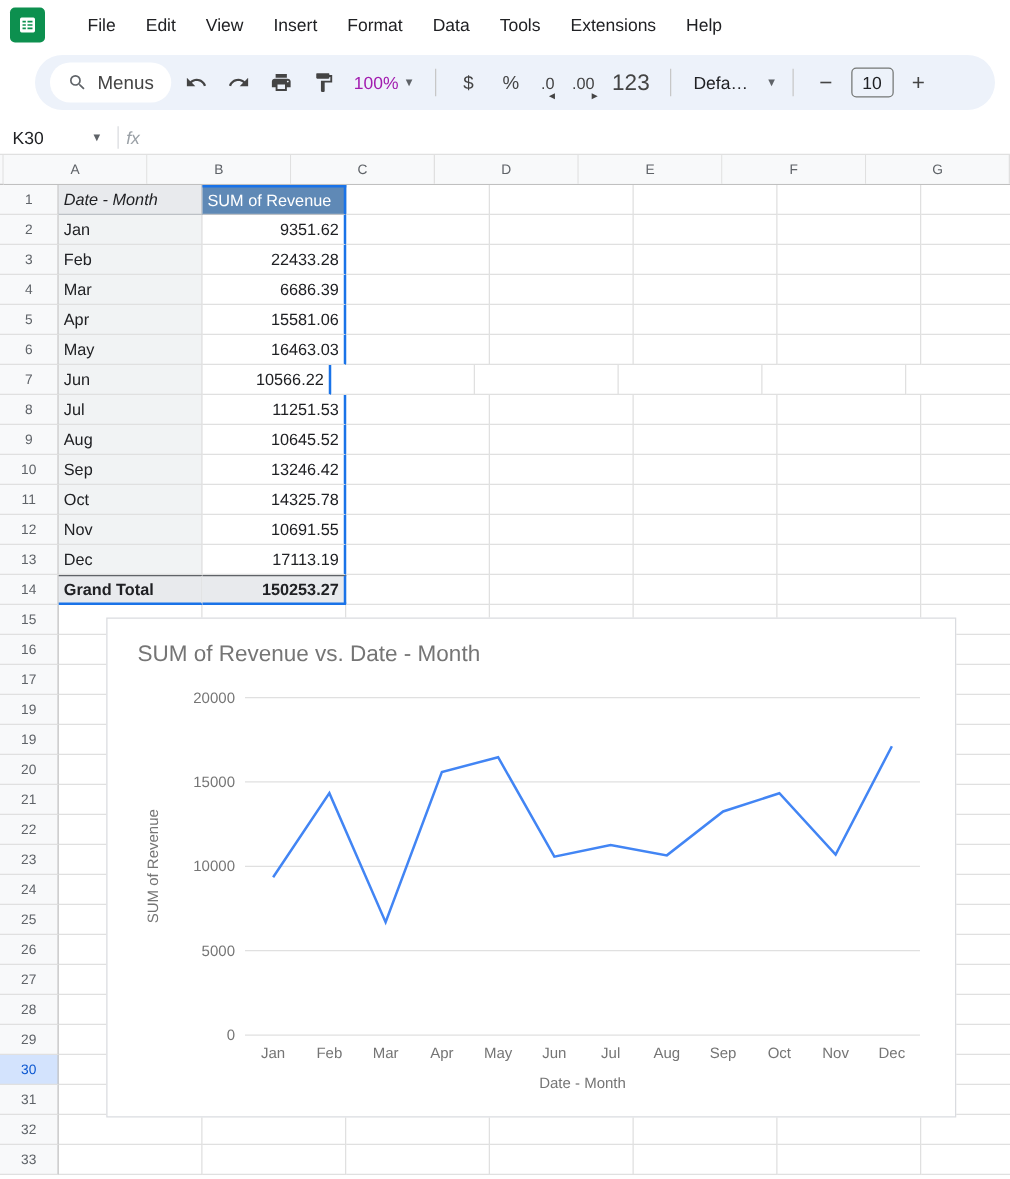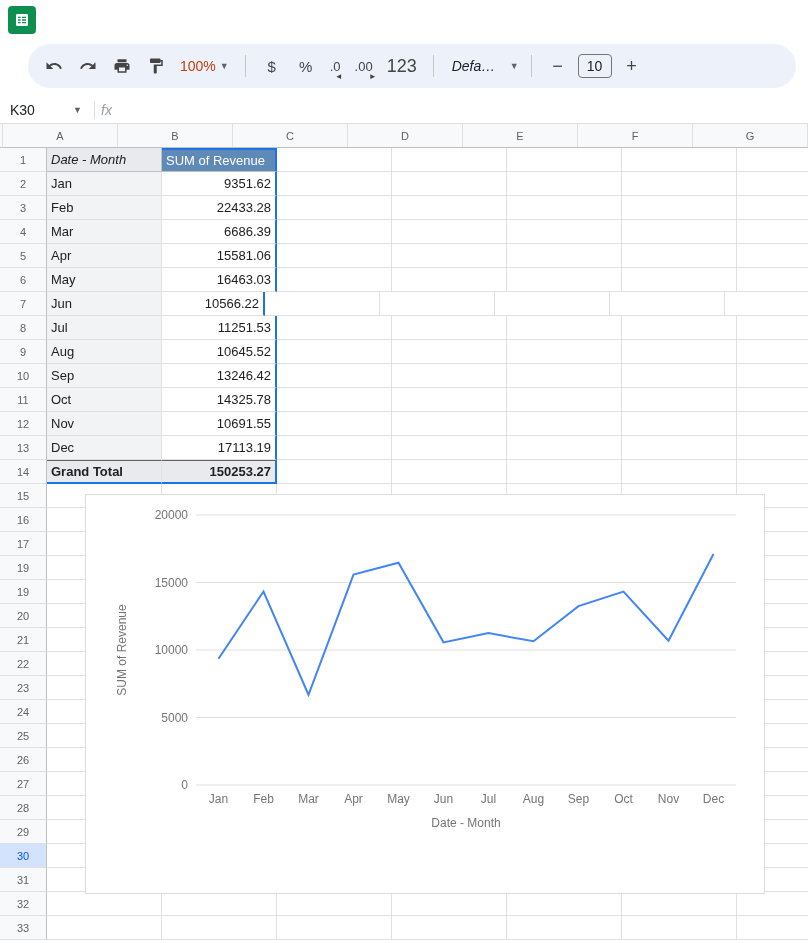--- a/index.html
+++ b/index.html
@@ -9,23 +9,23 @@
     .menubar { display: flex; align-items: center; height: 40px; padding: 0 8px; gap: 2px; }
     .logo { width: 28px; height: 28px; background: #0d904f; border-radius: 4px; display: flex; align-items: center; justify-content: center; margin-right: 20px; }
     .logo svg { fill: white; }
     .menu-item { padding: 6px 12px; font-size: 14px; color: #202124; cursor: pointer; border-radius: 4px; }
     
     
     .toolbar { display: flex; align-items: center; height: 44px; padding: 0 12px; gap: 6px; background: #edf2fa; border-radius: 24px; margin: 4px 12px 8px 28px; }
     .search-pill { display: flex; align-items: center; background: #fff; border-radius: 18px; padding: 6px 14px; gap: 8px; height: 32px; }
     .tool-btn { width: 28px; height: 28px; display: flex; align-items: center; justify-content: center; cursor: pointer; border-radius: 4px; color: #444; }
     .zoom-group { display: flex; align-items: center; gap: 4px; padding: 0 4px; }
-    .zoom-text { font-size: 14px; color: #c2410c; }
+    .zoom-text { font-size: 14px; color: #a21caf; }
     .divider { width: 1px; height: 22px; background: #c7c7c7; margin: 0 6px; }
-    .font-group { display: flex; align-items: center; gap: 4px; font-style: italic; }
+    .font-group { display: flex; align-items: center; gap: 4px; }
     .font-name { font-size: 14px; color: #202124; padding: 0 6px; max-width: 60px; overflow: hidden; text-overflow: ellipsis; white-space: nowrap; }
     .fontsize-box { border: 1px solid #747775; border-radius: 4px; width: 34px; height: 24px; display: flex; align-items: center; justify-content: center; font-size: 14px; }
     
     
     .formula-bar { display: flex; align-items: center; height: 28px; border-bottom: 1px solid #e0e0e0; padding: 0 4px; }
     .name-box { width: 84px; padding: 2px 6px; font-size: 14px; color: #202124; display: flex; align-items: center; justify-content: space-between; }
     .fx-divider { width: 1px; height: 18px; background: #dadce0; margin: 0 6px; }
     .fx-label { font-style: italic; color: #9aa0a6; font-size: 14px; margin-right: 6px; }
     .corner { width: 47px; height: 24px; background: #f8f9fa; border-right: 1px solid #e0e0e0; border-bottom: 1px solid #c0c0c0; }
     .col-headers { display: flex; height: 24px; border-bottom: 1px solid #c0c0c0; }
@@ -59,23 +59,40 @@
   </style>
 </head>
 <body>
 
 <div class="menubar">
   <div class="logo">
     <svg width="16" height="16" viewBox="0 0 24 24">
         <path d="M19 3H5a2 2 0 0 0-2 2v14a2 2 0 0 0 2 2h14a2 2 0 0 0 2-2V5a2 2 0 0 0-2-2zM10 17H6v-2h4v2zm0-4H6v-2h4v2zm0-4H6V7h4v2zm8 8h-6v-2h6v2zm0-4h-6v-2h6v2zm0-4h-6V7h6v2z"></path>
       </svg>
   </div>
+  <div id="menu-items" style="display:flex;">
+      <div class="menu-item">File</div>
+      <div class="menu-item">Edit</div>
+      <div class="menu-item">View</div>
+      <div class="menu-item">Insert</div>
+      <div class="menu-item">Format</div>
+      <div class="menu-item">Data</div>
+      <div class="menu-item">Tools</div>
+      <div class="menu-item">Extensions</div>
+      <div class="menu-item">Help</div>
+    </div>
 </div>
 
 <div class="toolbar">
+  <div class="search-pill">
+    <svg width="16" height="16" viewBox="0 0 24 24" fill="#5f6368">
+        <path d="M15.5 14h-.79l-.28-.27A6.471 6.471 0 0 0 16 9.5 6.5 6.5 0 1 0 9.5 16c1.61 0 3.09-.59 4.23-1.57l.27.28v.79l5 4.99L20.49 19l-4.99-5zm-6 0C7.01 14 5 11.99 5 9.5S7.01 5 9.5 5 14 7.01 14 9.5 11.99 14 9.5 14z"></path>
+      </svg>
+    <span style="font-size:15px;color:#444;">Menus</span>
+  </div>
   <div class="tool-btn">
       <svg width="18" height="18" viewBox="0 0 24 24" fill="#444">
         <path d="M12.5 8c-2.65 0-5.05.99-6.9 2.6L2 7v9h9l-3.62-3.62c1.39-1.16 3.16-1.88 5.12-1.88 3.54 0 6.55 2.31 7.6 5.5l2.37-.78C21.08 11.03 17.15 8 12.5 8z"></path>
       </svg>
     </div>
   <div class="tool-btn">
       <svg width="18" height="18" viewBox="0 0 24 24" fill="#444">
         <path d="M18.4 10.6C16.55 8.99 14.15 8 11.5 8c-4.65 0-8.58 3.03-9.96 7.22L3.9 16c1.05-3.19 4.05-5.5 7.6-5.5 1.95 0 3.73.72 5.12 1.88L13 16h9V7l-3.6 3.6z"></path>
       </svg>
     </div>
@@ -479,20 +496,21 @@
         <div class="cell-row">
           <div class="cell" style="width: 115px;"></div>
           <div class="cell" style="width: 115px;"></div>
           <div class="cell" style="width: 115px;"></div>
           <div class="cell" style="width: 115px;"></div>
           <div class="cell" style="width: 115px;"></div>
           <div class="cell" style="width: 115px;"></div>
           <div class="cell" style="width: 115px;"></div>
         </div>
         <div class="chart-box">
+          <div class="chart-title">SUM of Revenue vs. Date - Month</div>
           <svg width="680" height="350" class="chart-svg">
             <line x1="110" x2="650" y1="290" y2="290" class="grid-line"></line>
             <text x="102" y="294" text-anchor="end" class="axis-text">0</text>
             <line x1="110" x2="650" y1="222.5" y2="222.5" class="grid-line"></line>
             <text x="102" y="226.5" text-anchor="end" class="axis-text">5000</text>
             <line x1="110" x2="650" y1="155" y2="155" class="grid-line"></line>
             <text x="102" y="159" text-anchor="end" class="axis-text">10000</text>
             <line x1="110" x2="650" y1="87.5" y2="87.5" class="grid-line"></line>
             <text x="102" y="91.5" text-anchor="end" class="axis-text">15000</text>
             <line x1="110" x2="650" y1="20" y2="20" class="grid-line"></line>

